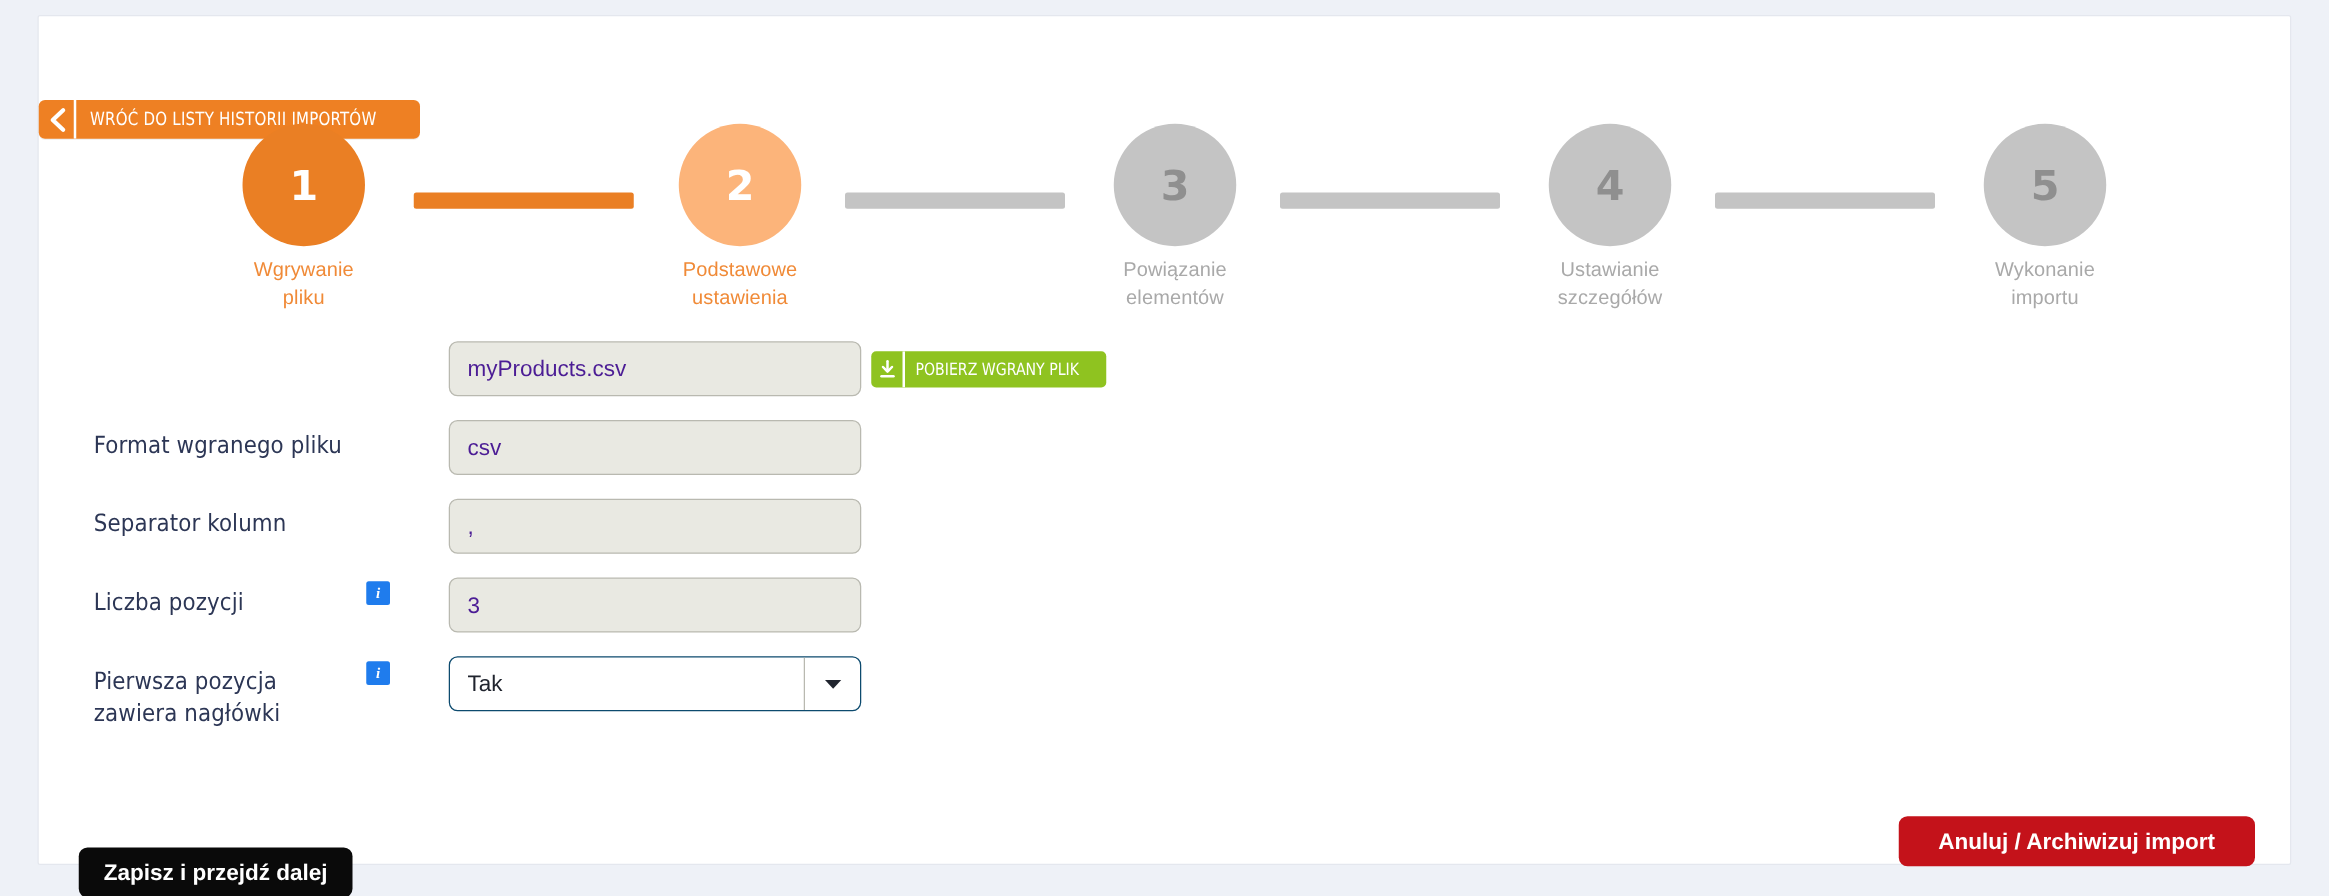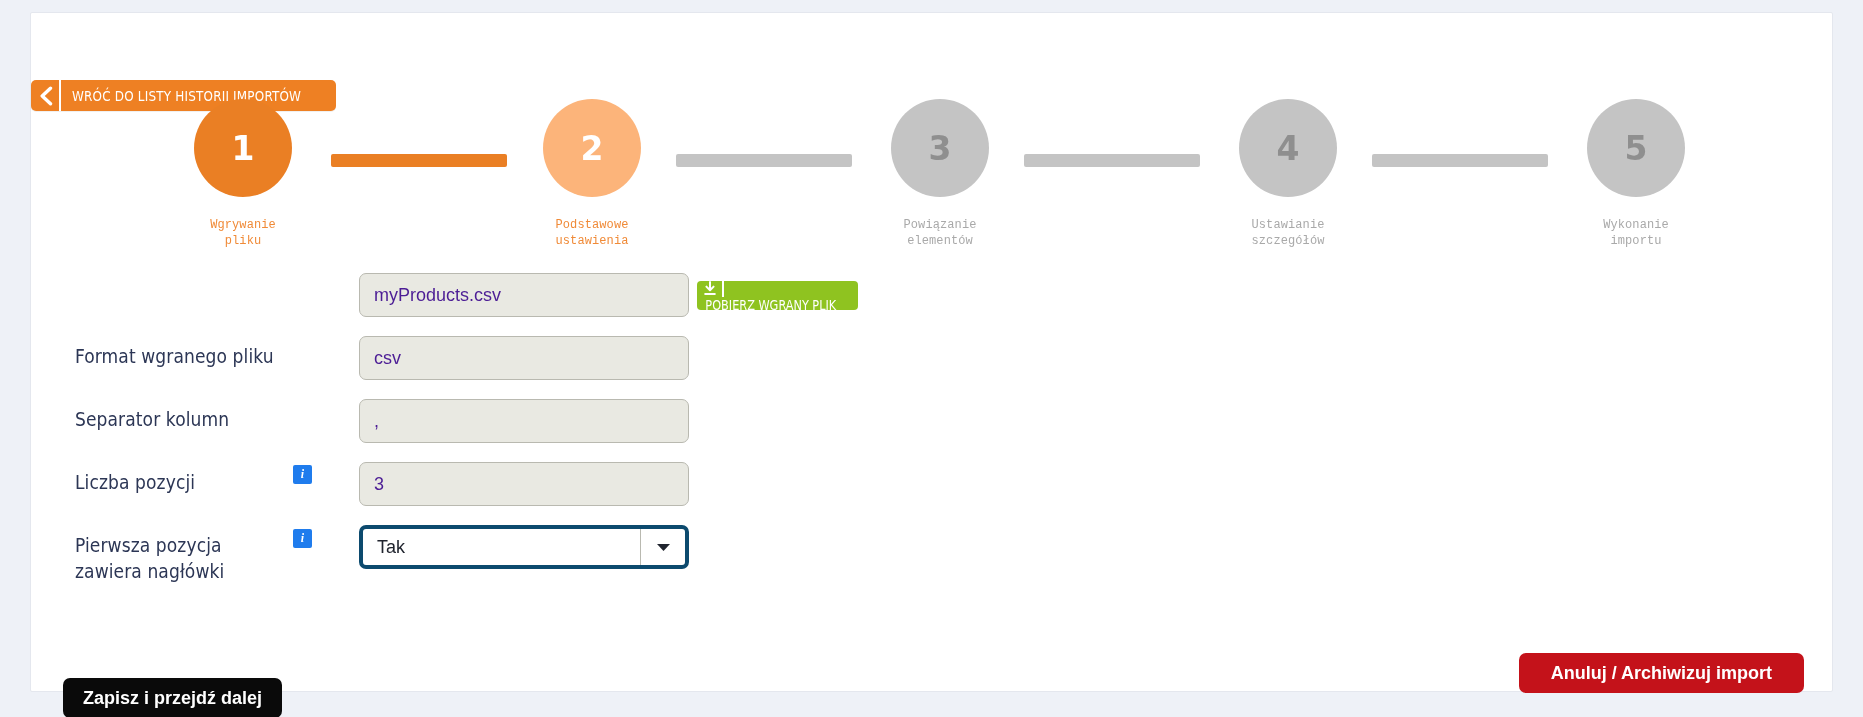--- a/index.html
+++ b/index.html
@@ -98,24 +98,24 @@
     color: #ffffff;
     font-family: "DejaVu Sans", sans-serif;
     position: relative;
     z-index: 3;
     cursor: pointer;
   }
   .bubble.done { background: #ea7f24; }
   .bubble.current { background: #fcb47a; }
   .bubble.todo { background: #c4c4c4; color: #8f8f8f; }
   .steplabel {
-    margin-top: 20px;
-    font-size: 12px;
+    margin-top: 9px;
+    font-size: 16px;
     line-height: 1.36;
-    font-family: Liberation Mono, monospace;
+    font-family: Liberation Sans, sans-serif;
     letter-spacing: .1px;
     white-space: pre-line;
   }
   .steplabel.active { color: #f08a37; }
   .steplabel.inactive { color: #a9a9a9; }
 
   
   .form { position: absolute; left: 10px; top: 268px; width: 1780px; }
   .row { position: relative; height: 63px; }
   .row.tall { height: 72px; }
@@ -162,21 +162,21 @@
     color: #4c1d95;
     font-family: "Liberation Sans", sans-serif;
     cursor: text;
   }
   .select {
     position: absolute;
     left: 318px;
     width: 330px;
     height: 44px;
     background: #ffffff;
-    border: 4px solid #0c4a6e;
+    border: 1px solid #0c4a6e;
     border-radius: 7px;
     display: flex;
     align-items: center;
     cursor: pointer;
     overflow: hidden;
   }
   .select .val {
     flex: 1;
     padding: 0 14px;
     font-size: 18px;
@@ -304,21 +304,21 @@
         <div class="bubble todo">5</div>
         <div class="steplabel inactive">Wykonanie
 importu</div>
       </div>
     </div>
 
     <div class="form">
 
       <div class="row">
         <div class="field" style="top:-8px;" title="">myProducts.csv</div>
-        <div class="download-btn" style="top:0px;flex-direction:column;">
+        <div class="download-btn" style="top:0px;">
           <span class="dico">
             <svg width="14" height="16" viewBox="0 0 14 16" aria-hidden="true">
               <path d="M7 1 L7 8.2" stroke="#ffffff" stroke-width="2" stroke-linecap="round" fill="none"></path>
               <path d="M3.4 5.6 L7 9.3 L10.6 5.6" stroke="#ffffff" stroke-width="2" stroke-linecap="round" stroke-linejoin="round" fill="none"></path>
               <path d="M2.2 13 L11.8 13" stroke="#ffffff" stroke-width="2" stroke-linecap="round" fill="none"></path>
             </svg>
           </span>
           <span class="dlbl">POBIERZ WGRANY PLIK</span>
         </div>
       </div>

